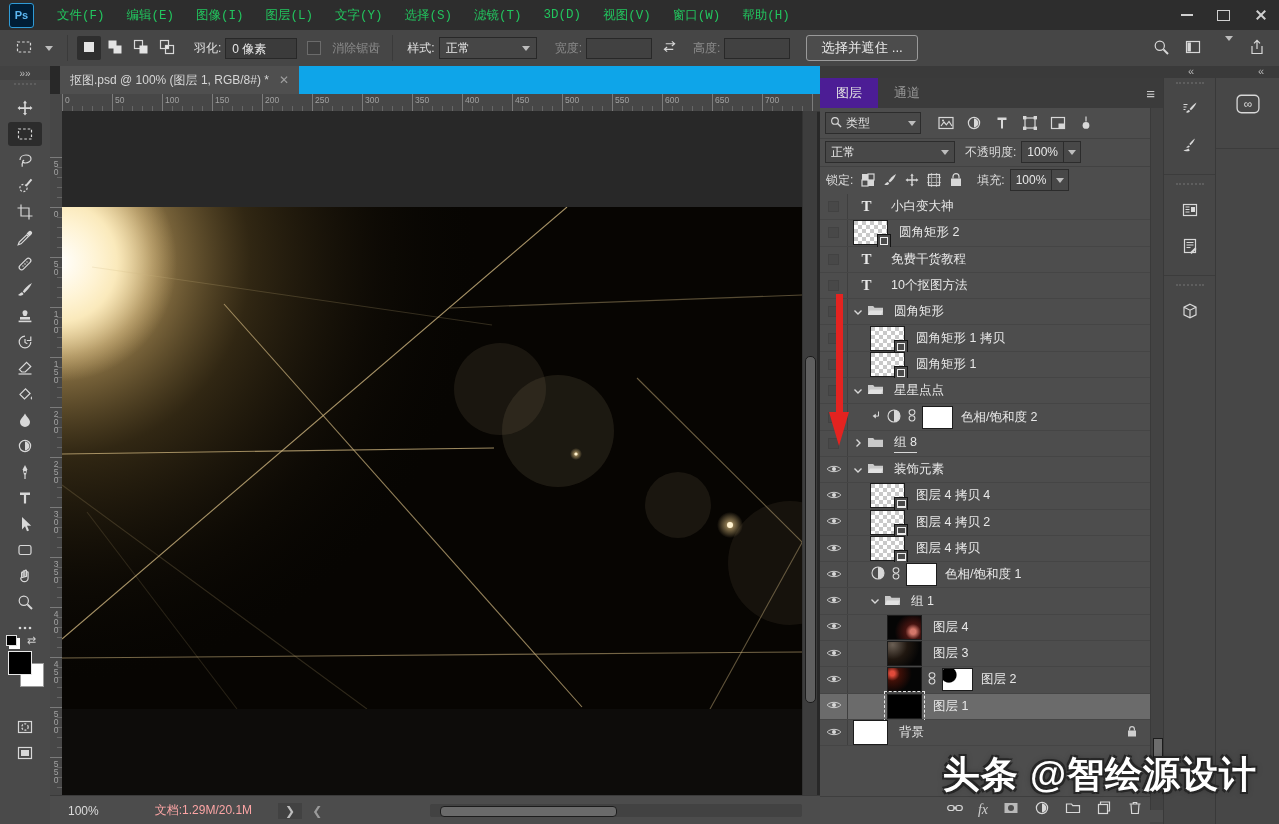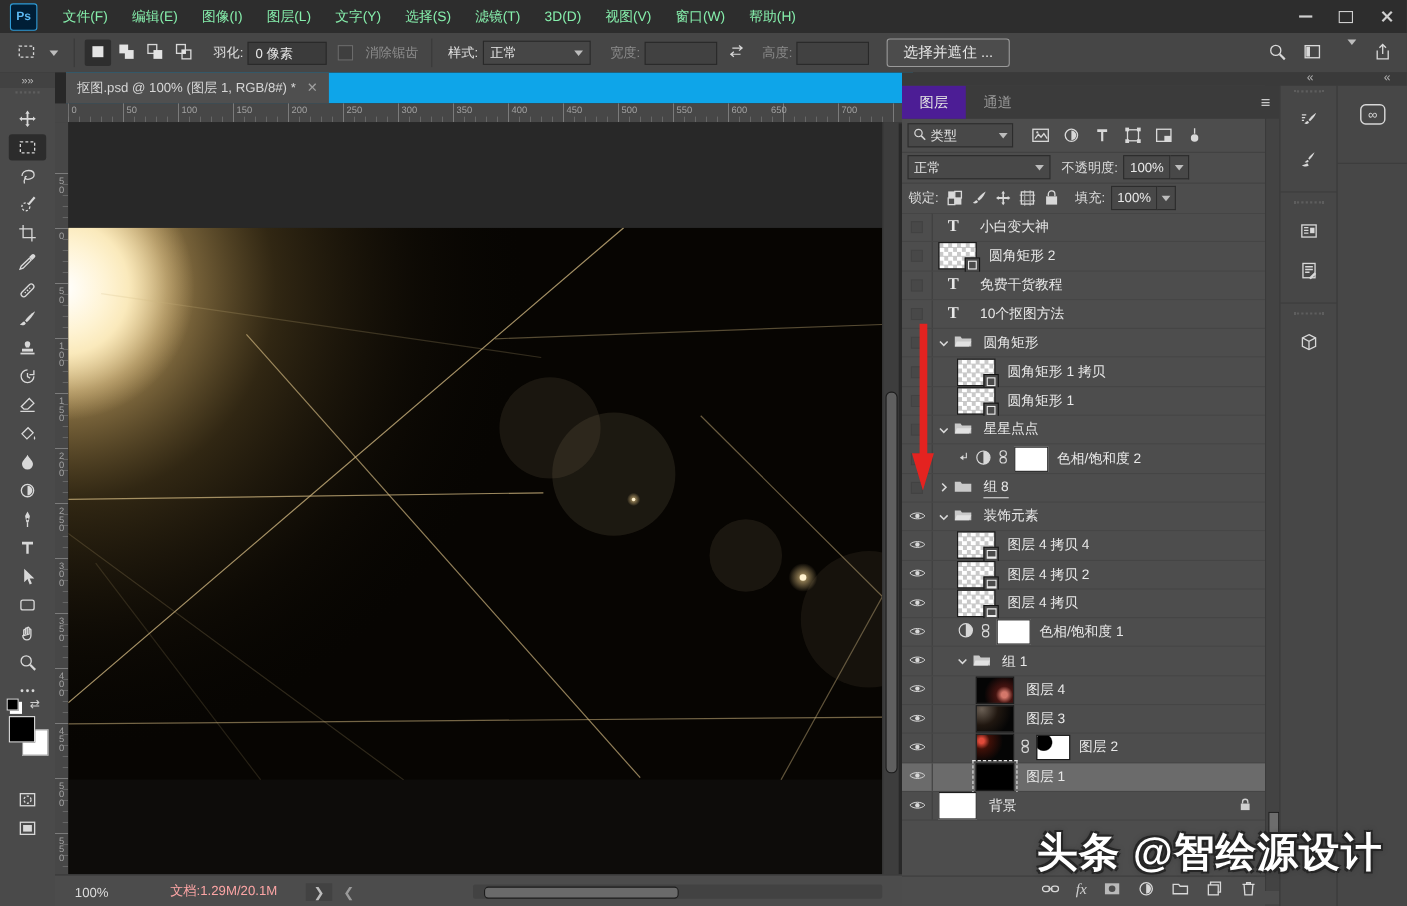--- a/index.html
+++ b/index.html
@@ -5,21 +5,21 @@
   html,body{margin:0;padding:0;background:#1a1a1a;}
   #app{position:relative;width:1279px;height:824px;overflow:hidden;
        font-family:"Liberation Sans",sans-serif;font-size:12px;color:#ddd;
        background:#4a4a4a;user-select:none;}
   
   #titlebar{position:absolute;left:0;top:0;width:1279px;height:30px;background:#2d2d2d;
             display:flex;align-items:center;}
   #pslogo{width:23px;height:23px;margin:0 12px 0 9px;background:#001e36;border:1.5px solid #2f9bd6;
           border-radius:3px;color:#5cb8f2;font-size:11px;font-weight:bold;display:flex;
           align-items:center;justify-content:center;}
-  .menu-item{padding:0 11px;height:16px;display:flex;align-items:center;color:#86efac;font-size:12.5px;}
+  .menu-item{padding:0 11px;height:16px;display:flex;align-items:center;color:#22c55e;font-size:12.5px;font-family:Liberation Mono, monospace;}
   #winbtns{margin-left:auto;display:flex;height:30px;}
   .winbtn{width:37px;height:30px;display:flex;align-items:center;justify-content:center;}
   .glyph-min{width:12px;height:2px;background:#cfcfcf;}
   .glyph-max{width:11px;height:9px;border:1.5px solid #cfcfcf;}
   .glyph-close{position:relative;width:12px;height:12px;}
   .glyph-close:before,.glyph-close:after{content:"";position:absolute;left:5px;top:0;width:2px;height:12px;background:#cfcfcf;}
   .glyph-close:before{transform:rotate(45deg);} .glyph-close:after{transform:rotate(-45deg);}
   
   #optionsbar{position:absolute;left:0;top:30px;width:1279px;height:36px;background:#464646;
               border-bottom:1px solid #2a2a2a;display:flex;align-items:center;}
@@ -469,21 +469,21 @@
         <span class="hr-num" style="left: 153px;">150</span>
         <span class="hr-num" style="left: 203px;">200</span>
         <span class="hr-num" style="left: 253px;">250</span>
         <span class="hr-num" style="left: 303px;">300</span>
         <span class="hr-num" style="left: 353px;">350</span>
         <span class="hr-num" style="left: 403px;">400</span>
         <span class="hr-num" style="left: 453px;">450</span>
         <span class="hr-num" style="left: 503px;">500</span>
         <span class="hr-num" style="left: 553px;">550</span>
         <span class="hr-num" style="left: 603px;">600</span>
-        <span class="hr-num" style="left: 639px;">650</span>
+        <span class="hr-num" style="left: 653px;">650</span>
         <span class="hr-num" style="left: 703px;">700</span>
       </div>
     <div id="vruler">
         <span class="vr-num" style="top: 48px;">50</span>
         <span class="vr-num" style="top: 98px;">0</span>
         <span class="vr-num" style="top: 148px;">50</span>
         <span class="vr-num" style="top: 198px;">100</span>
         <span class="vr-num" style="top: 248px;">150</span>
         <span class="vr-num" style="top: 298px;">200</span>
         <span class="vr-num" style="top: 348px;">250</span>

